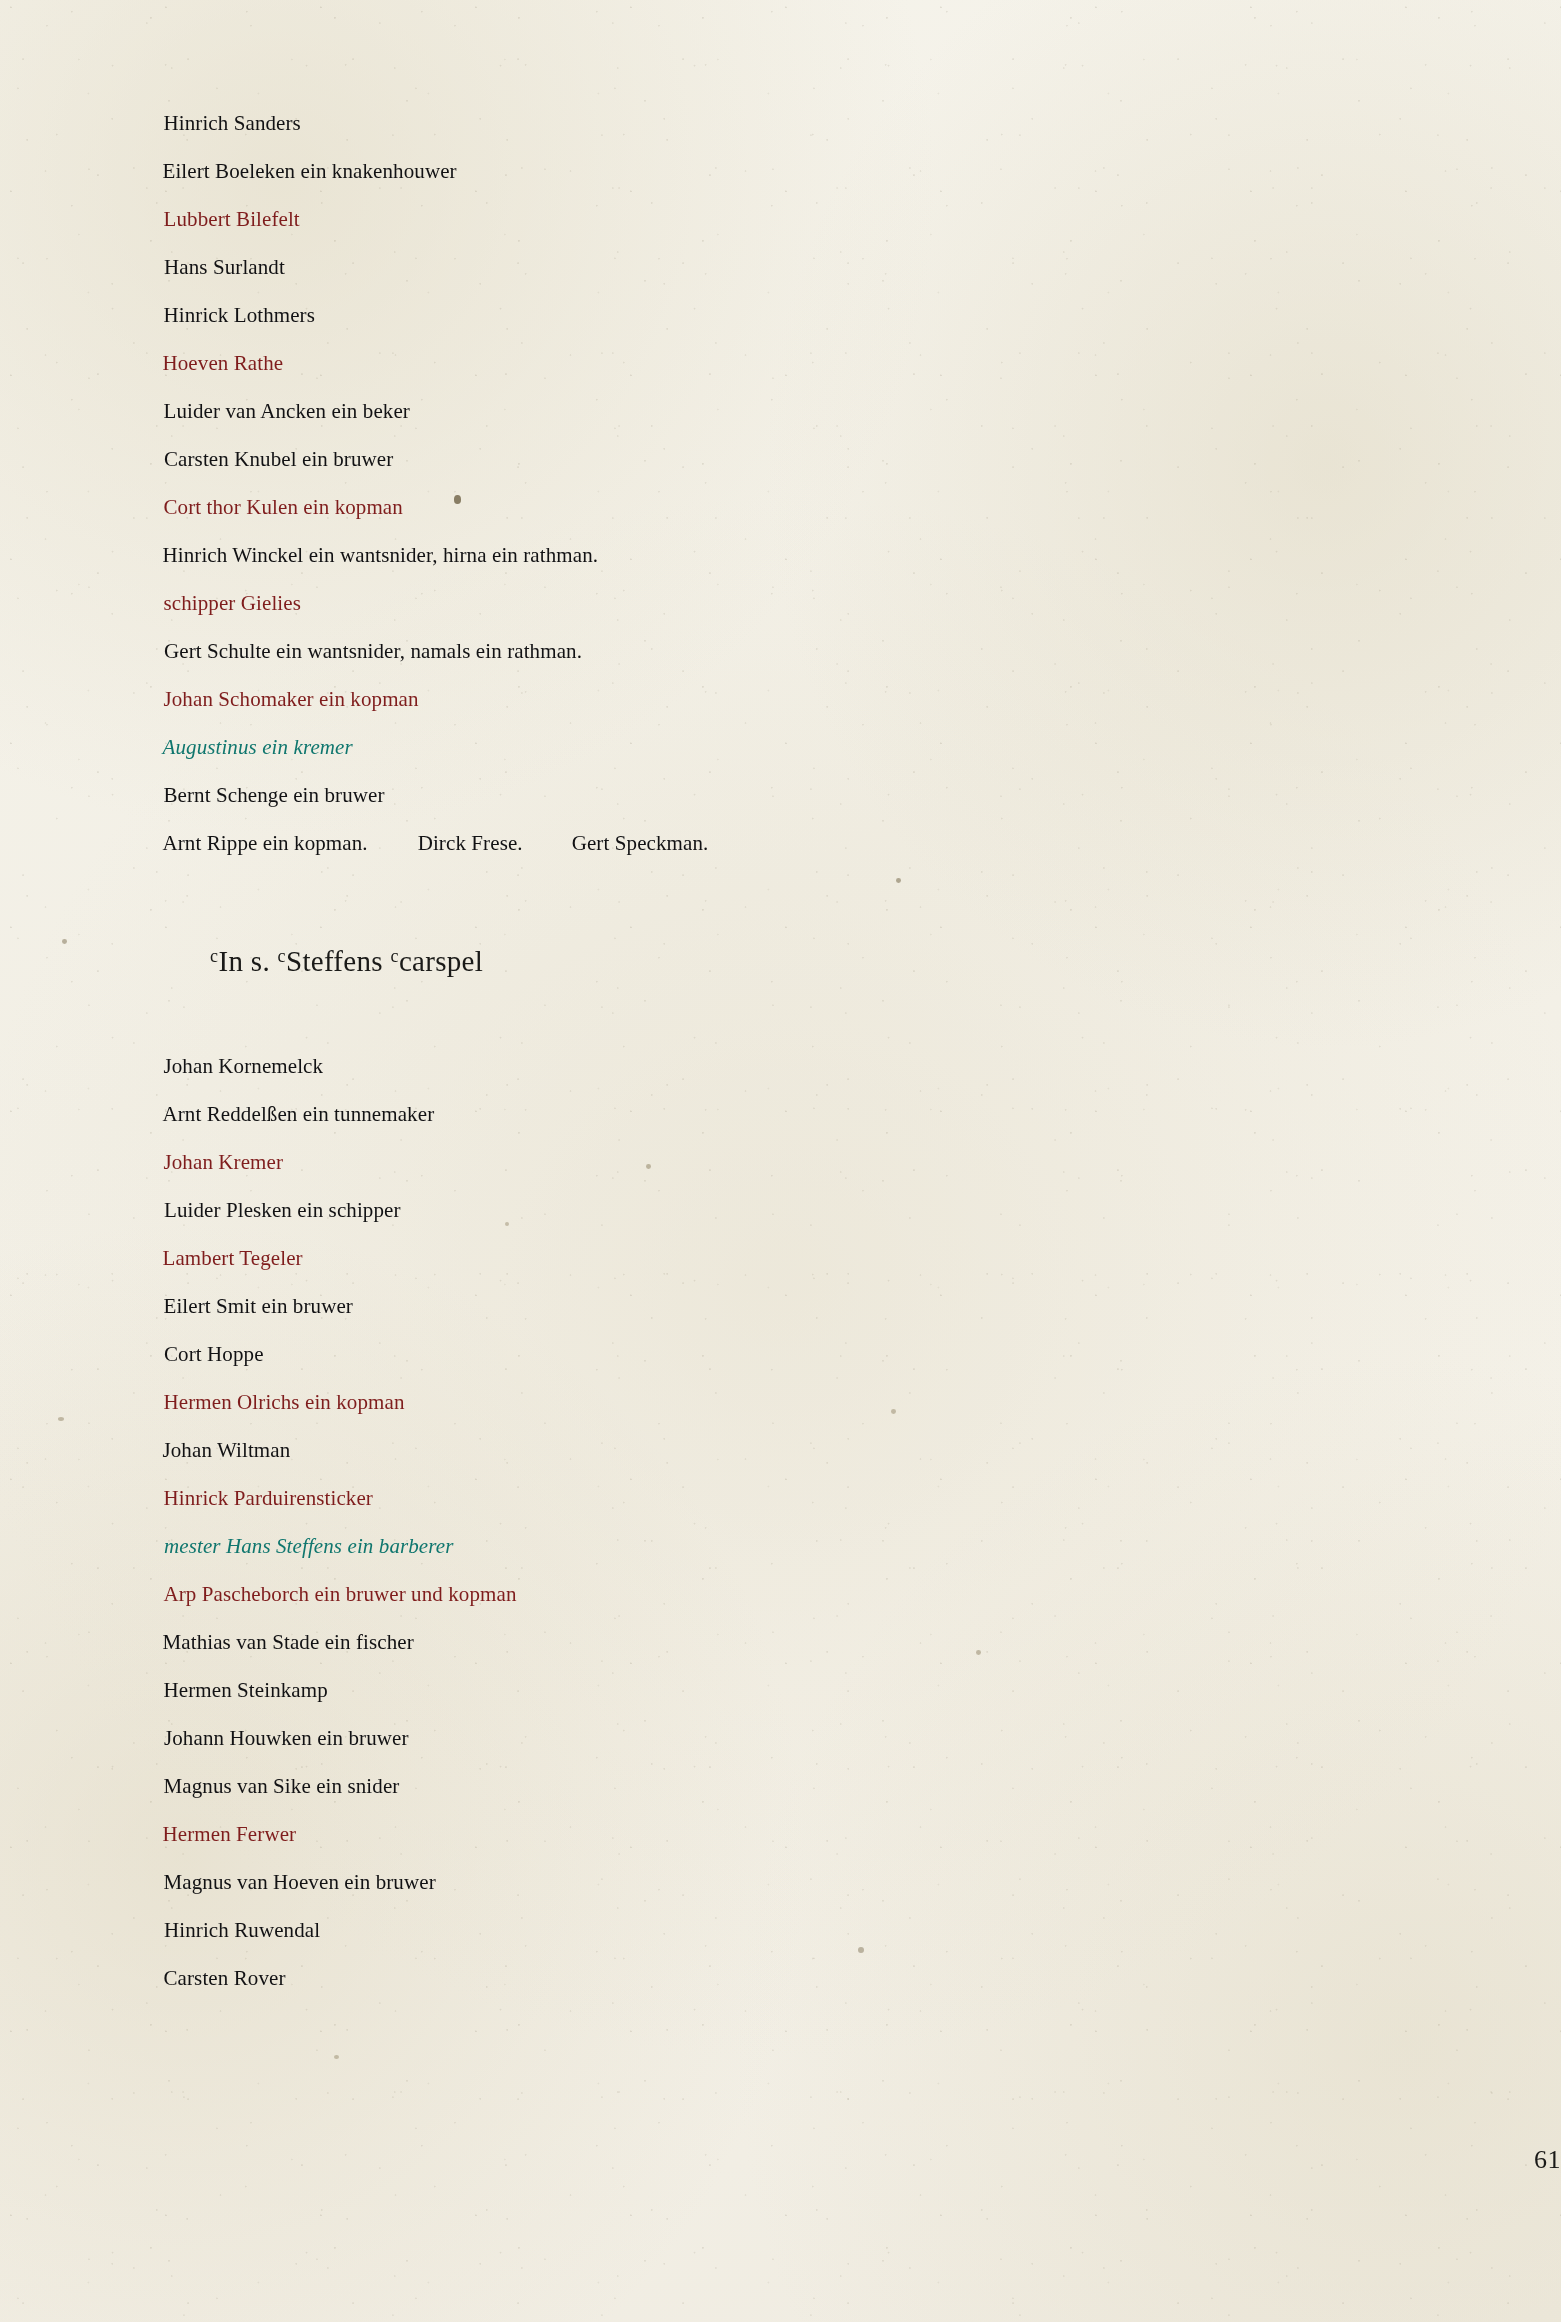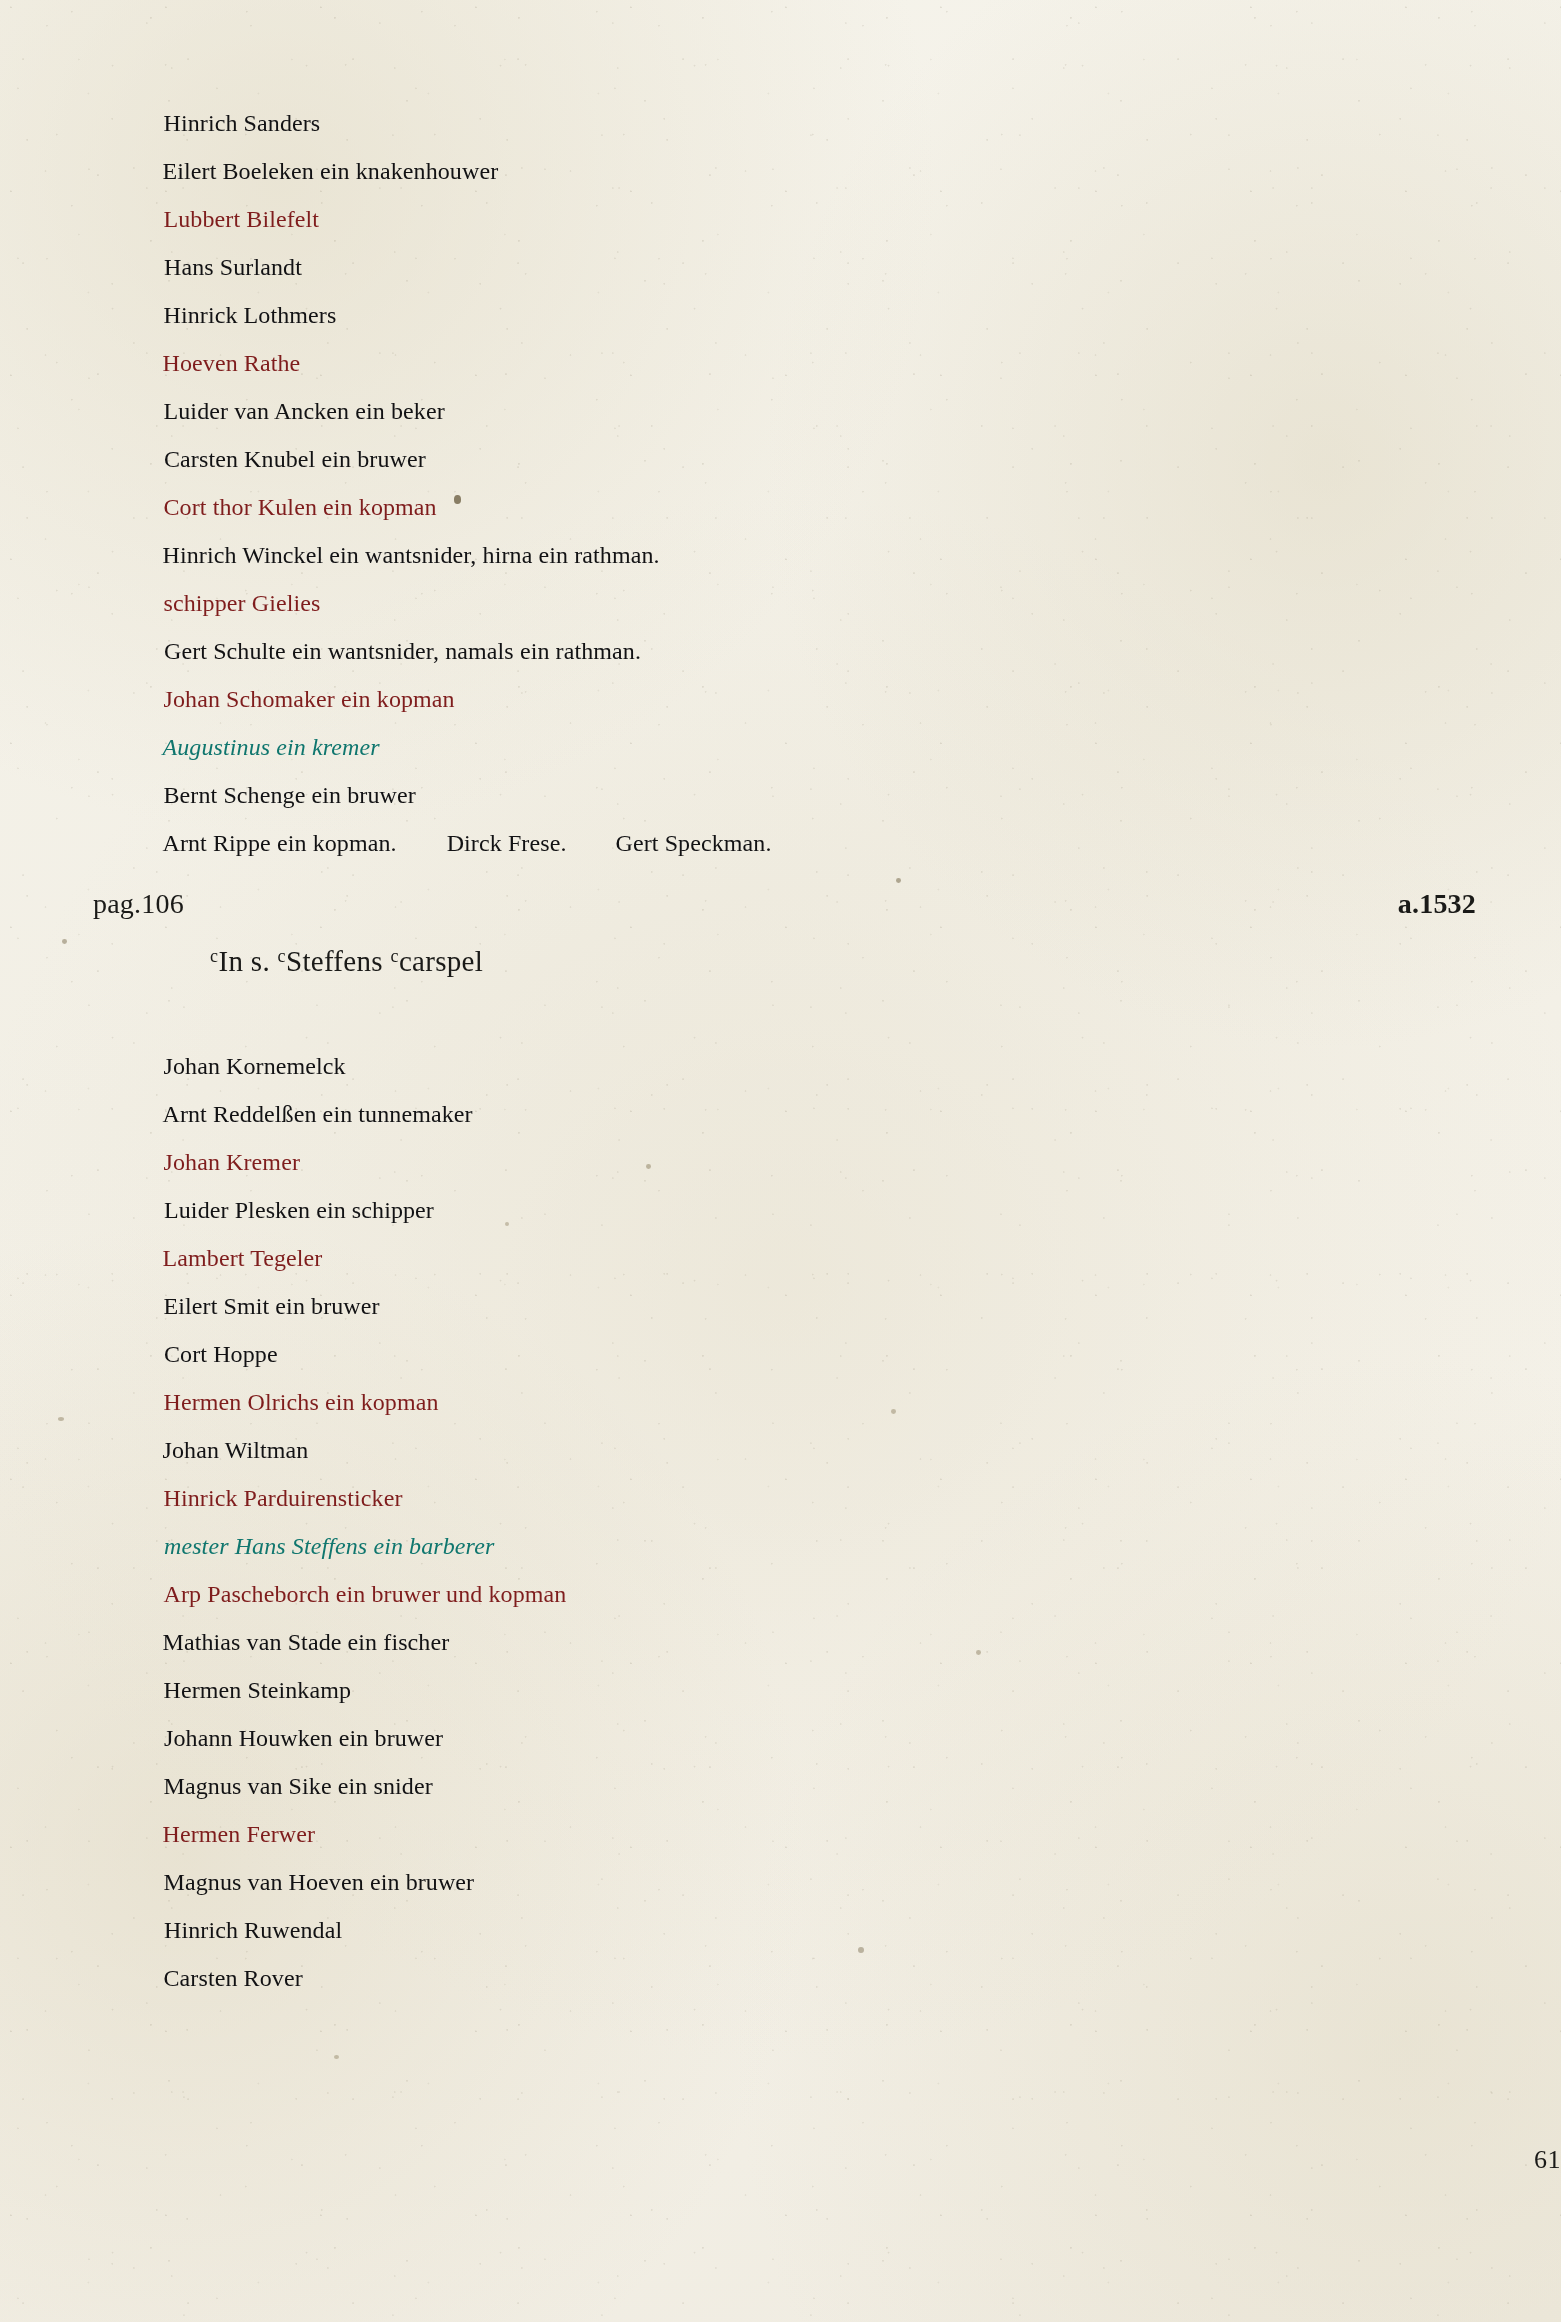--- a/index.html
+++ b/index.html
@@ -81,21 +81,21 @@
     z-index: 3;
   }
 
   .col {
     position: absolute;
     left: 163px;
     right: 116px;
   }
 
   .line {
-    font-size: 24px;
+    font-size: 21px;
     line-height: 48px;
     letter-spacing: 0.1px;
     white-space: pre;
     color: #17171a;
   }
 
   
   .j1 { transform: translateX(0.5px); }
   .j2 { transform: translateX(-0.5px); }
   .j3 { transform: translateX(1px); }
@@ -185,24 +185,20 @@
     <div class="line ink-mid  j1">Cort thor Kulen ein kopman</div>
     <div class="line ink-dark j2">Hinrich Winckel ein wantsnider, hirna ein rathman.</div>
     <div class="line ink-mid  j1">schipper Gielies</div>
     <div class="line ink-dark j3">Gert Schulte ein wantsnider, namals ein rathman.</div>
     <div class="line ink-mid  j1">Johan Schomaker ein kopman</div>
     <div class="line ink-light j2">Augustinus ein kremer</div>
     <div class="line ink-dark j1">Bernt Schenge ein bruwer</div>
     <div class="line ink-dark j2"><span>Arnt Rippe ein kopman.</span><span class="gap-a"></span><span>Dirck Frese.</span><span class="gap-b"></span><span>Gert Speckman.</span></div>
   </div>
 
-  <div id="running-head">
-    <span class="pag">pag.106</span>
-    <span class="year">a.1532</span>
-  </div>
 
   <div id="parish-heading"><sup>c</sup><span>In s.</span> <sup>c</sup><span>Steffens</span> <sup>c</sup><span>carspel</span></div>
 
   <div class="col" id="list-two">
     <div class="line ink-dark j1">Johan Kornemelck</div>
     <div class="line ink-dark j2">Arnt Reddelßen ein tunnemaker</div>
     <div class="line ink-mid  j1">Johan Kremer</div>
     <div class="line ink-dark j3">Luider Plesken ein schipper</div>
     <div class="line ink-mid  j2">Lambert Tegeler</div>
     <div class="line ink-dark j1">Eilert Smit ein bruwer</div>

